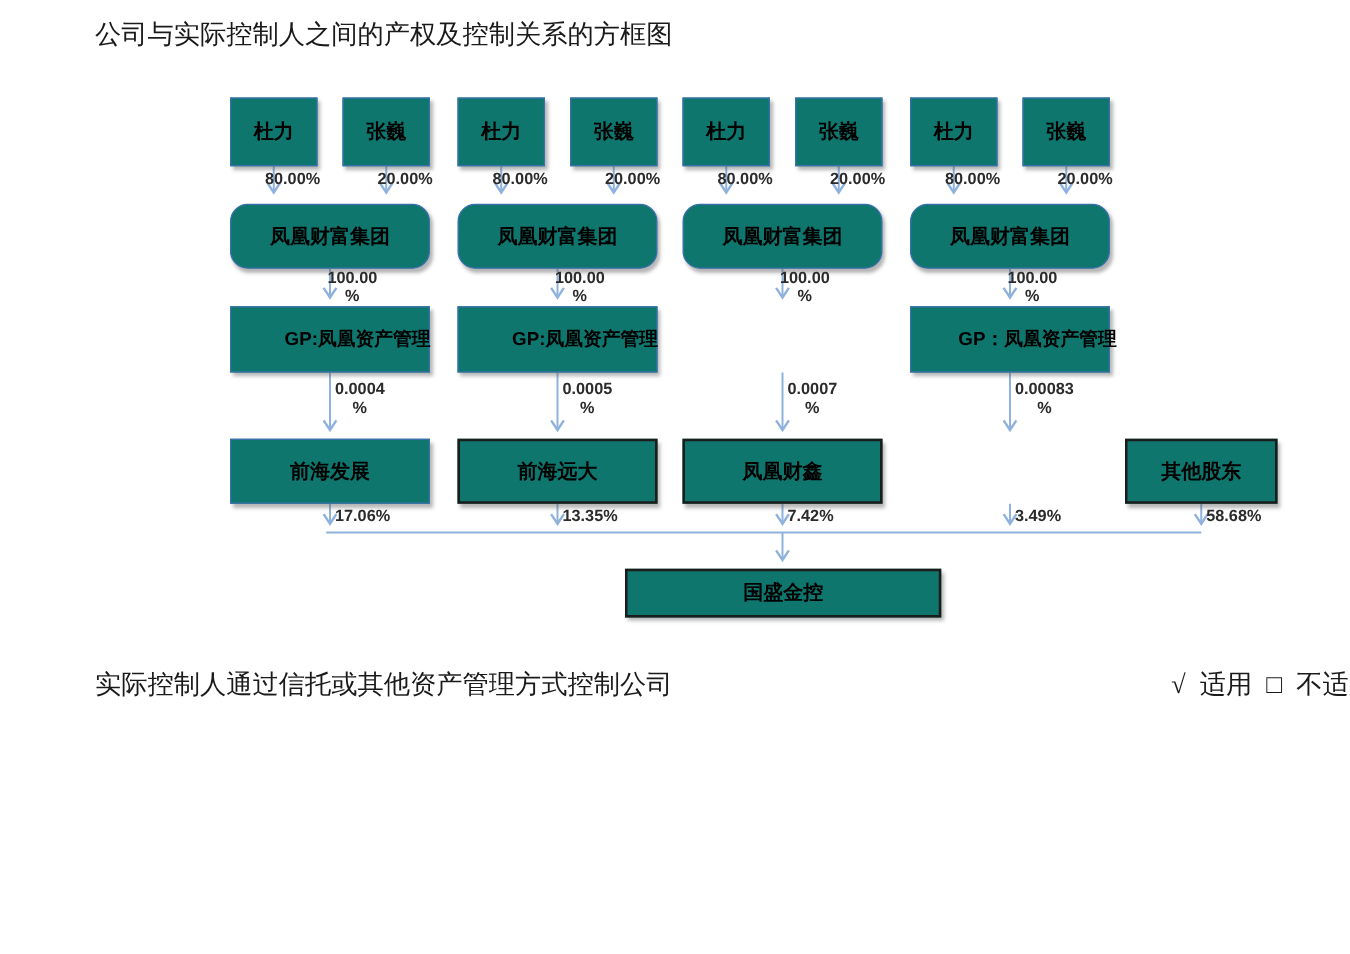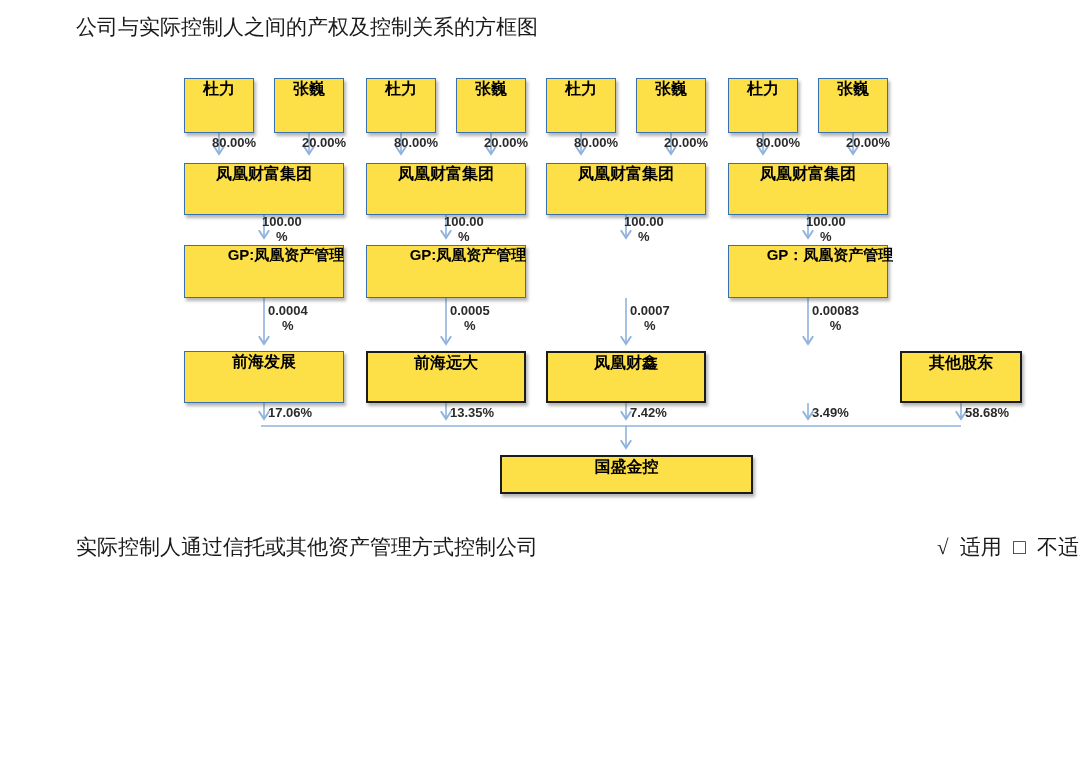--- a/index.html
+++ b/index.html
@@ -4,27 +4,27 @@
 <style>
   html,body{margin:0;padding:0;background:#ffffff;}
   .page{position:relative;width:1080px;height:763px;background:#ffffff;overflow:hidden;
         font-family:"Liberation Sans","DejaVu Sans",sans-serif;margin-left:48px;}
   .title{position:absolute;left:28px;top:13px;font-family:"Liberation Serif","DejaVu Serif",serif;
          font-size:21px;color:#1a1a1a;white-space:nowrap;}
   .diagram{position:absolute;left:0;top:0;width:1080px;height:520px;}
   .connectors{position:absolute;left:0;top:0;pointer-events:none;}
   .col{position:absolute;top:0;width:160px;height:520px;}
   .col1{left:136px;} .col2{left:318px;} .col3{left:498px;} .col4{left:680px;}
-  .bx{position:absolute;display:flex;align-items:flex-start;justify-content:center;
-      background:#fde047;border:1px solid #3a70ad;box-sizing:border-box;
+  .bx{position:absolute;display:flex;align-items:center;justify-content:center;
+      background:#0f766e;border:1px solid #3a70ad;box-sizing:border-box;
       color:#000;font-weight:bold;box-shadow:2px 3px 3px rgba(90,90,90,0.45);}
   .bx.dark{border:2px solid #1c1c1c;}
   .owner1{left:0;top:78px;width:70px;height:55px;font-size:16px;}
   .owner2{left:90px;top:78px;width:70px;height:55px;font-size:16px;}
-  .group{left:0;top:163px;width:160px;height:52px;font-size:16px;}
+  .group{left:0;top:163px;width:160px;height:52px;font-size:16px;border-radius:14px;}
   .gp{left:0;top:245px;width:160px;height:53px;font-size:15px;white-space:nowrap;padding-left:44px;}
   .partner{left:0;top:351px;width:160px;height:52px;font-size:16px;}
   .otherbox{position:absolute;left:852px;top:351px;width:122px;height:52px;font-size:16px;}
   .companybox{position:absolute;left:452px;top:455px;width:253px;height:39px;font-size:16px;}
   .pct{position:absolute;font-size:13px;font-weight:bold;color:#2b2b2b;white-space:nowrap;line-height:15px;}
   .pct.o1{left:28px;top:135px;}
   .pct.o2{left:118px;top:135px;}
   .pct.two{text-align:center;}
   .pct.g{left:78px;top:214px;}
   .pct.gpp{left:84px;top:303px;}

